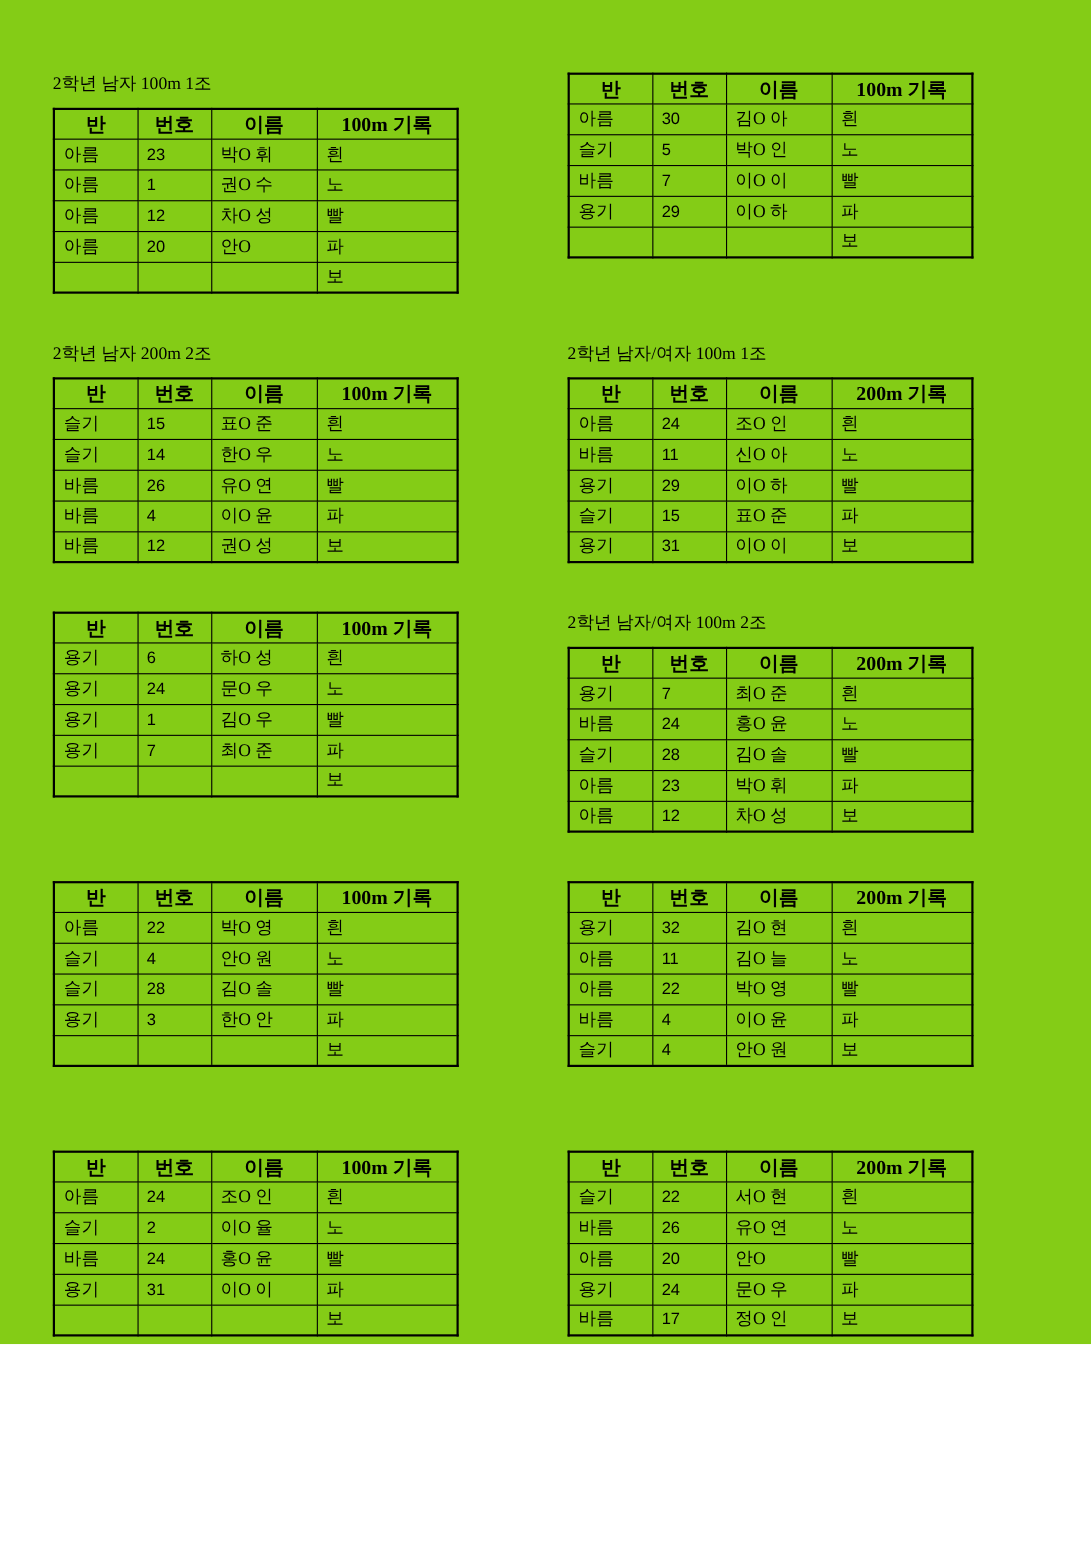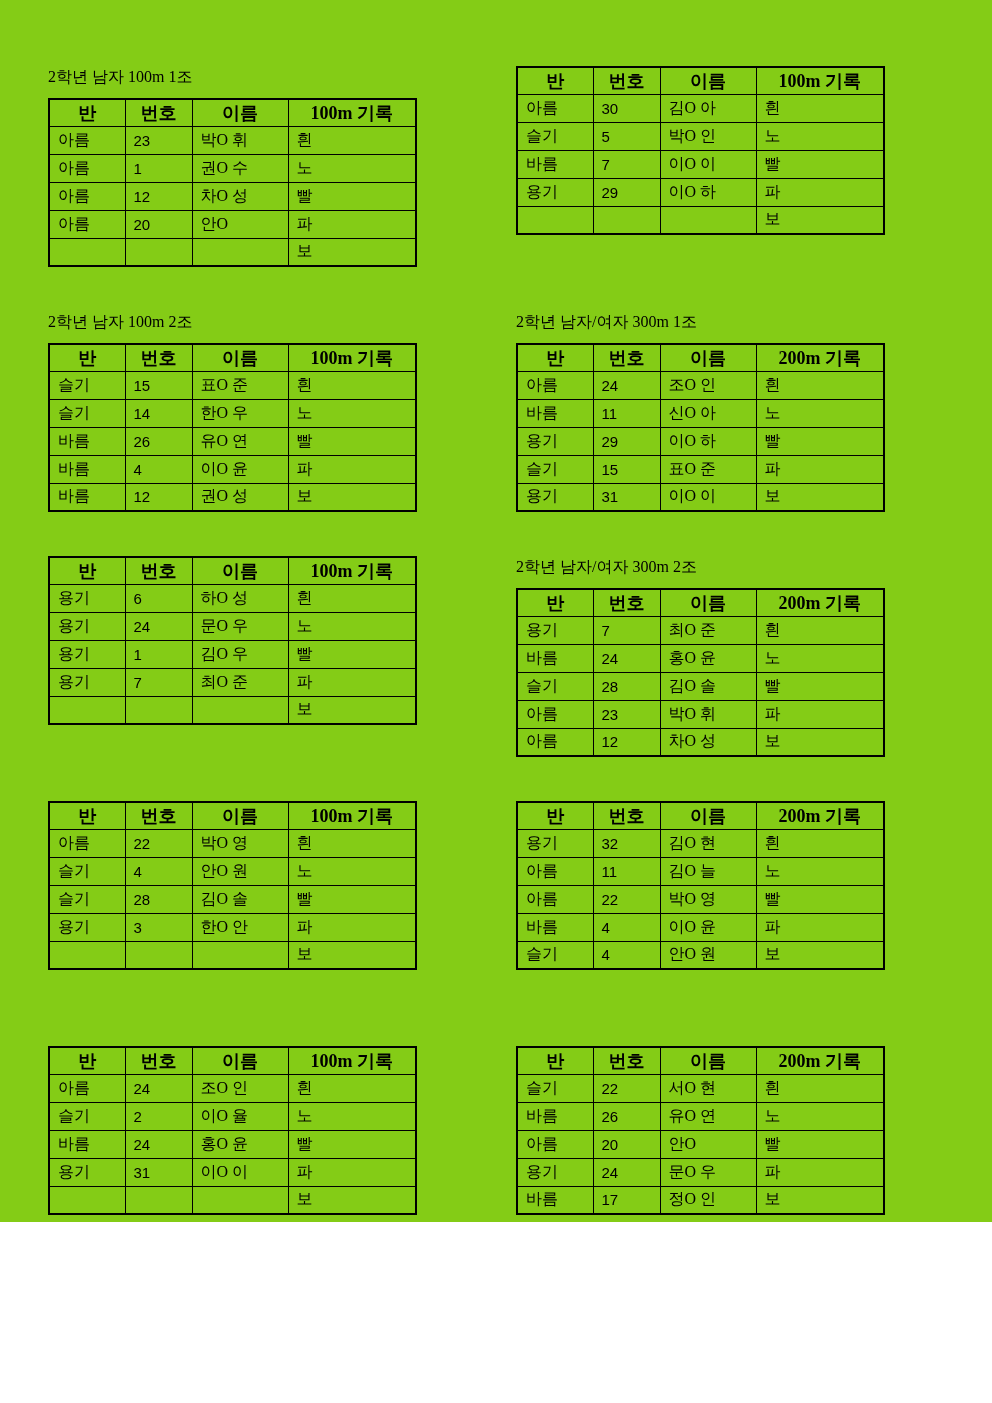--- a/index.html
+++ b/index.html
@@ -167,21 +167,21 @@
               <td></td>
               <td class="num"></td>
               <td></td>
               <td>보</td>
             </tr>
           </tbody>
     </table>
   </section>
 
   <section class="block">
-    <div class="block-title">2학년 남자 100m 2조</div>
+    <div class="block-title">2학년 남자 200m 2조</div>
     <table class="race-table">
       <colgroup>
         <col class="c0">
             <col class="c1">
             <col class="c2">
             <col class="c3">
       </colgroup>
       <thead>
         <tr>
           <th>반</th>
@@ -219,21 +219,21 @@
               <td>바름</td>
               <td class="num">12</td>
               <td>권O 성</td>
               <td>보</td>
             </tr>
           </tbody>
     </table>
   </section>
 
   <section class="block">
-    <div class="block-title">2학년 남자/여자 300m 1조</div>
+    <div class="block-title">2학년 남자/여자 100m 1조</div>
     <table class="race-table">
       <colgroup>
         <col class="c0">
             <col class="c1">
             <col class="c2">
             <col class="c3">
       </colgroup>
       <thead>
         <tr>
           <th>반</th>
@@ -322,21 +322,21 @@
               <td></td>
               <td class="num"></td>
               <td></td>
               <td>보</td>
             </tr>
           </tbody>
     </table>
   </section>
 
   <section class="block">
-    <div class="block-title">2학년 남자/여자 300m 2조</div>
+    <div class="block-title">2학년 남자/여자 100m 2조</div>
     <table class="race-table">
       <colgroup>
         <col class="c0">
             <col class="c1">
             <col class="c2">
             <col class="c3">
       </colgroup>
       <thead>
         <tr>
           <th>반</th>

